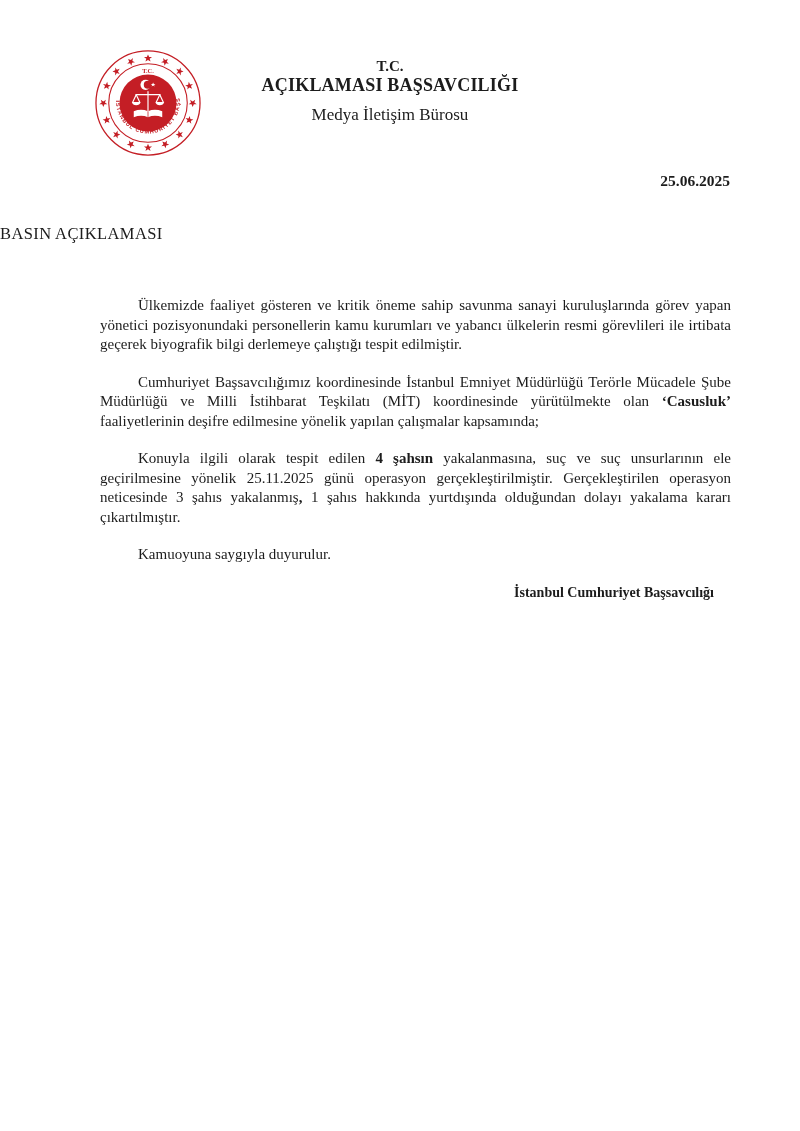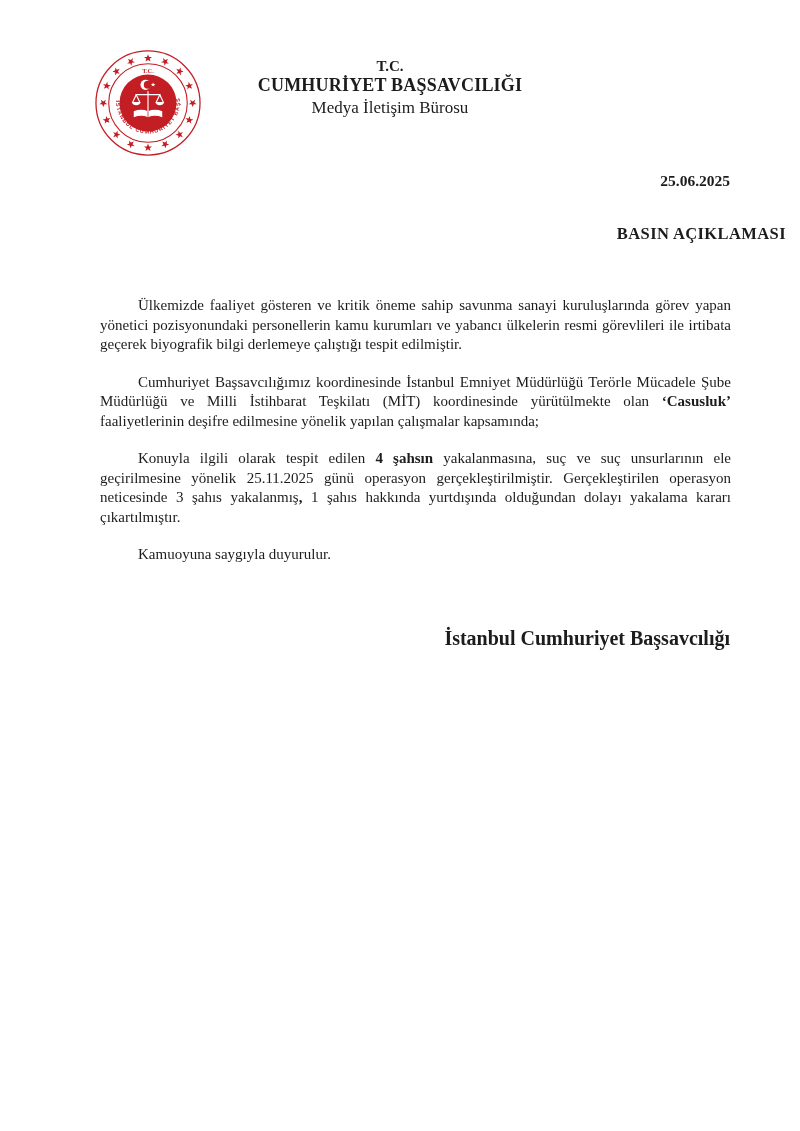--- a/index.html
+++ b/index.html
@@ -19,39 +19,39 @@
     overflow:hidden;
   }
   .emblem{position:absolute;left:94px;top:49px;width:108px;height:108px;}
   .header-text{
     position:absolute;top:57px;left:230px;width:320px;
     text-align:center;line-height:1.22;
   }
   .header-text .tc{font-size:15px;font-weight:bold;}
   .header-text .city{font-size:16px;font-weight:bold;}
   .header-text .office{font-size:18px;font-weight:bold;letter-spacing:0.2px;}
-  .header-text .bureau{font-size:17px;margin-top:1px;}
+  .header-text .bureau{font-size:17px;margin-top:8px;}
   .doc-date{
     position:absolute;top:172px;right:70px;
     font-size:15.5px;font-weight:bold;
   }
   .doc-title{
     position:absolute;top:224px;left:0;width:786px;
-    text-align:right;font-size:16.5px;font-weight:bold;letter-spacing:0.4px;
+    text-align:left;font-size:16.5px;font-weight:normal;letter-spacing:0.4px;
   }
   .doc-body{
     position:absolute;top:296px;left:100px;width:631px;
     font-size:15px;line-height:19.5px;
     text-align:justify;text-align-last:left;
   }
   .doc-body p{text-indent:38px;margin:0 0 18px 0;}
   .doc-body .closing{margin-bottom:12px;}
   .signature{
-    position:absolute;top:585px;right:70px;
-    font-size:20px;font-weight:bold;margin-top:42px;
+    position:absolute;top:585px;right:86px;
+    font-size:14px;font-weight:bold;
   }
   b{font-weight:bold;}
 </style>
 </head>
 <body>
 
 <div class="page">
 
   <svg class="emblem" viewBox="0 0 110 110" aria-hidden="true">
     <defs>
@@ -108,21 +108,21 @@
     </g>
 
     <g>
       <path d="M40.5 63.5 Q48 60.5 55 63.5 Q62 60.5 69.5 63.5 L69.5 69.5 Q62 66.5 55 69.5 Q48 66.5 40.5 69.5 Z" fill="#ffffff"></path>
       <line x1="55" y1="63.5" x2="55" y2="69.5" stroke="var(--color-emblem-red)" stroke-width="0.8"></line>
     </g>
   </svg>
 
   <div class="header-text">
     <div class="tc">T.C.</div>
-    <div class="office">CUMHURİYET BAŞSAVCILIĞI</div>
+    <div class="office">AÇIKLAMASI BAŞSAVCILIĞI</div>
     <div class="bureau">Medya İletişim Bürosu</div>
   </div>
 
   <div class="doc-date">25.06.2025</div>
 
   <div class="doc-title">BASIN AÇIKLAMASI</div>
 
   <div class="doc-body">
     <p><span>Ülkemizde faaliyet gösteren ve kritik öneme sahip savunma sanayi kuruluşlarında görev yapan yönetici pozisyonundaki personellerin kamu kurumları ve yabancı ülkelerin resmi görevlileri ile irtibata geçerek biyografik bilgi derlemeye çalıştığı tespit edilmiştir.</span></p>
 

